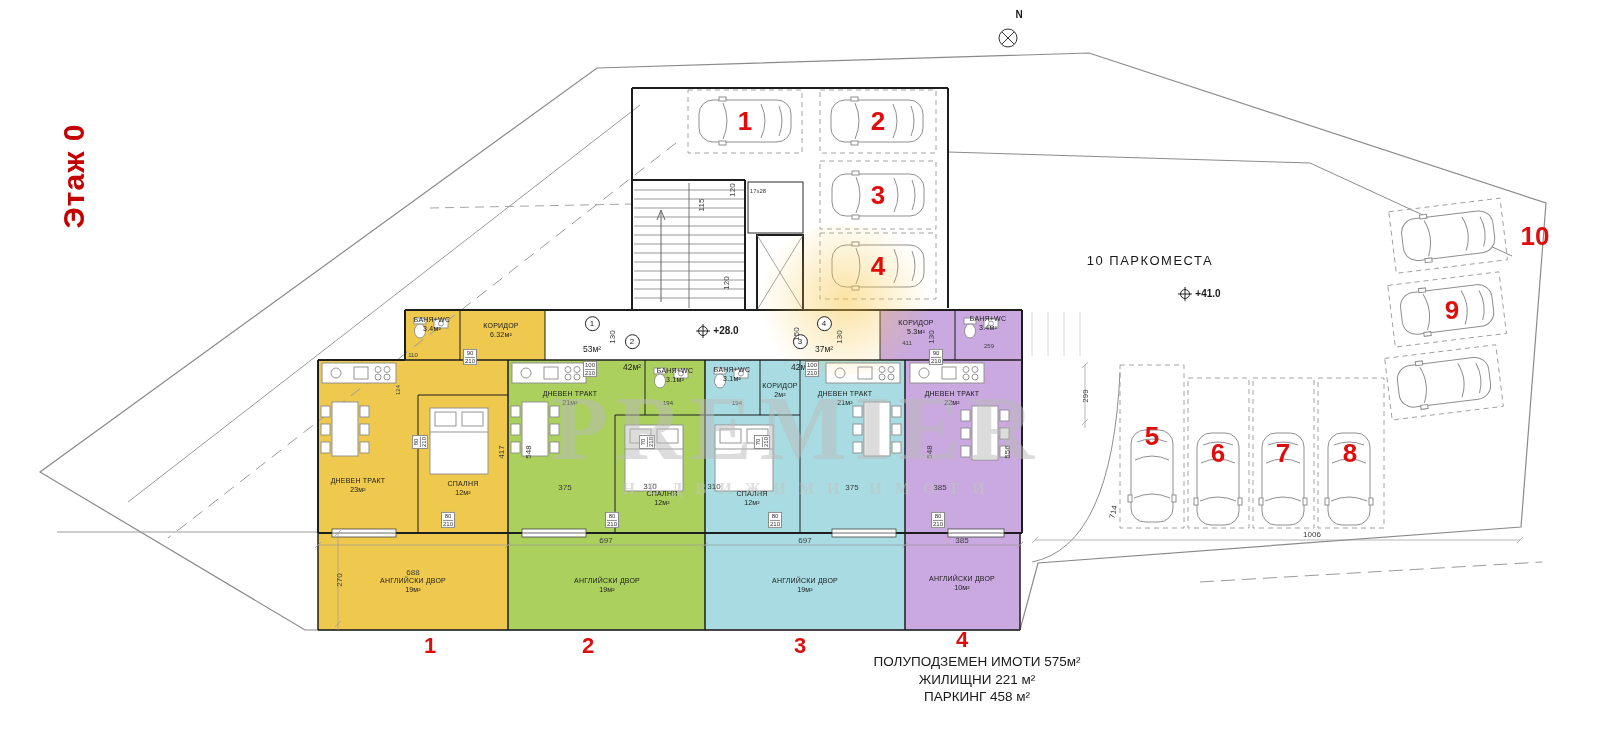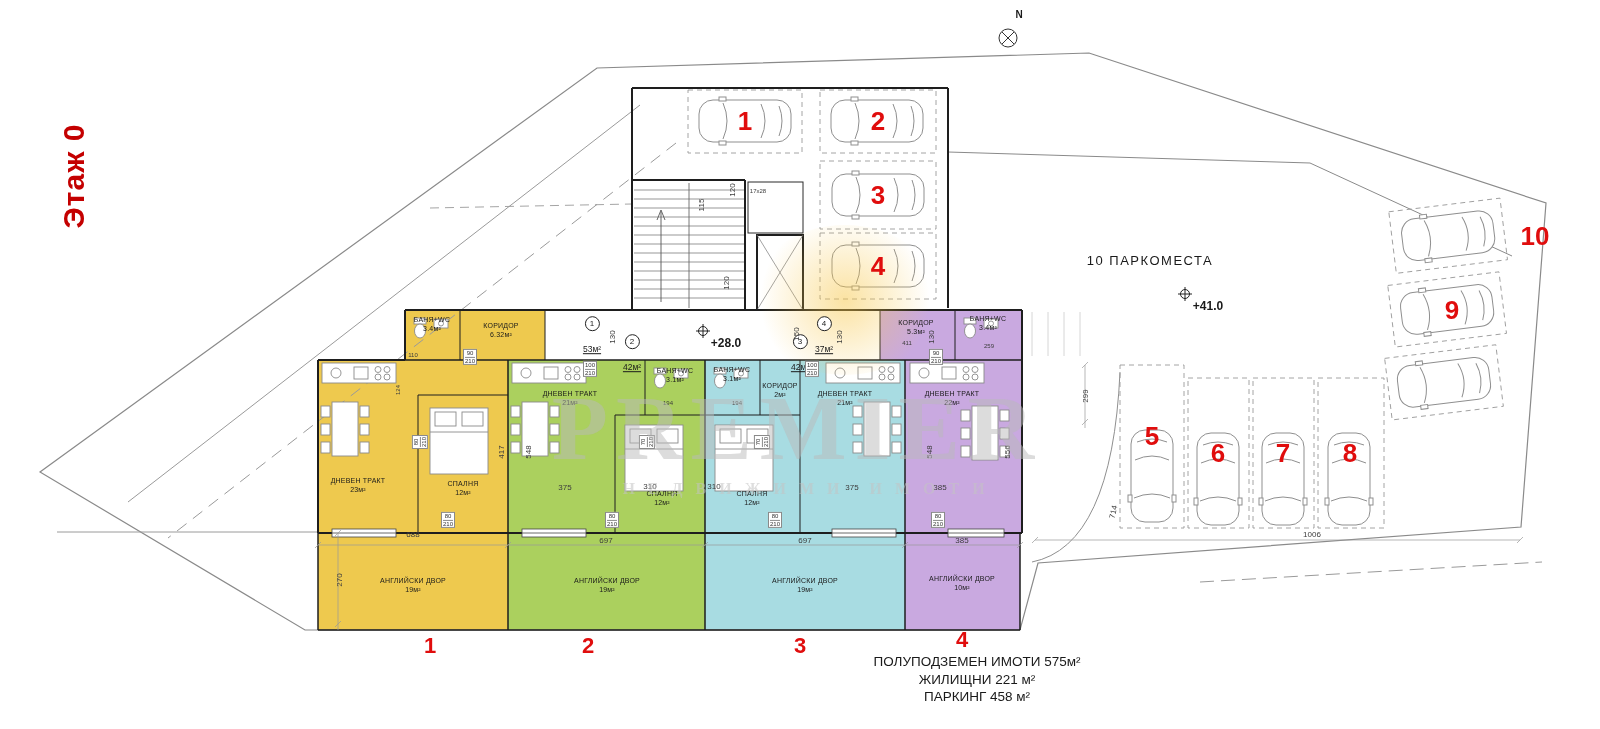--- a/index.html
+++ b/index.html
@@ -12,27 +12,27 @@
   .lbl.r714{transform:translate(-50%,-50%) rotate(-78deg);}
   .room{font-size:7px;letter-spacing:.2px;}
   .room span{display:block;}
   .dim{font-size:8px;color:#3c3c3c;}
   .tinydim{font-size:6px;color:#3c3c3c;}
   .red{color:#e00d0d;font-weight:700;}
   .pnum{font-size:26px;}
   .anum{font-size:22px;}
   .unit .circ{display:inline-block;width:13px;height:13px;line-height:13px;border:1px solid #222;
               border-radius:50%;font-size:8px;text-align:center;background:#fff;}
-  .unit .ua{display:block;font-size:8.5px;margin-top:13px;text-decoration:underline;}
+  .unit .ua{display:block;font-size:8.5px;margin-top:13px;}
   .door{position:absolute;transform:translate(-50%,-50%);z-index:5;background:#fff;
         border:1px solid #8a8a8a;font-size:6px;line-height:1.1;padding:0 1px;color:#333;text-align:center;}
   .door span{display:block;}
   .door span + span{border-top:1px solid #8a8a8a;}
   .door.v{transform:translate(-50%,-50%) rotate(-90deg);}
-  .level{font-size:12px;font-weight:700;margin-top:12px;}
+  .level{font-size:10px;font-weight:700;}
   .parktitle{font-size:13px;letter-spacing:1.5px;}
   .sum{font-size:13.5px;}
   .title-v{transform:translate(-50%,-50%) rotate(-90deg);font-size:30px;font-weight:700;
            color:#c40000;letter-spacing:1px;}
   .nlabel{font-size:10px;font-weight:700;}
   .wm{position:absolute;transform:translate(-50%,-50%);font-family:"Liberation Serif",serif;
       font-weight:700;color:rgba(186,186,186,.5);z-index:6;pointer-events:none;white-space:nowrap;}
   .wm-main{font-size:92px;letter-spacing:8px;}
   .wm-sub{font-size:16px;letter-spacing:13px;color:rgba(195,195,195,.55);}
   .wm-glow{position:absolute;left:750px;top:225px;width:190px;height:150px;z-index:4;pointer-events:none;
@@ -339,21 +339,21 @@
 <div class="lbl tinydim" style="left:989px;top:347px">259</div>
 <div class="lbl dim v" style="left:502px;top:452px">417</div>
 <div class="lbl dim v" style="left:529px;top:452px">548</div>
 <div class="lbl dim v" style="left:930px;top:452px">548</div>
 <div class="lbl dim v" style="left:1008px;top:452px">556</div>
 <div class="lbl dim" style="left:565px;top:488px">375</div>
 <div class="lbl dim" style="left:650px;top:487px">310</div>
 <div class="lbl dim" style="left:714px;top:487px">310</div>
 <div class="lbl dim" style="left:852px;top:488px">375</div>
 <div class="lbl dim" style="left:940px;top:488px">385</div>
-<div class="lbl dim" style="left:413px;top:535px">688</div>
+<div class="lbl dim" style="left:413px;top:573px">688</div>
 <div class="lbl dim" style="left:606px;top:541px">697</div>
 <div class="lbl dim" style="left:805px;top:541px">697</div>
 <div class="lbl dim" style="left:962px;top:541px">385</div>
 <div class="lbl dim v" style="left:340px;top:580px">270</div>
 <div class="lbl dim v" style="left:1086px;top:396px">299</div>
 <div class="lbl dim r714" style="left:1114px;top:512px">714</div>
 <div class="lbl dim" style="left:1312px;top:535px">1006</div>
 <div class="lbl tinydim" style="left:668px;top:404px">194</div>
 <div class="lbl tinydim" style="left:737px;top:404px">194</div>
 

